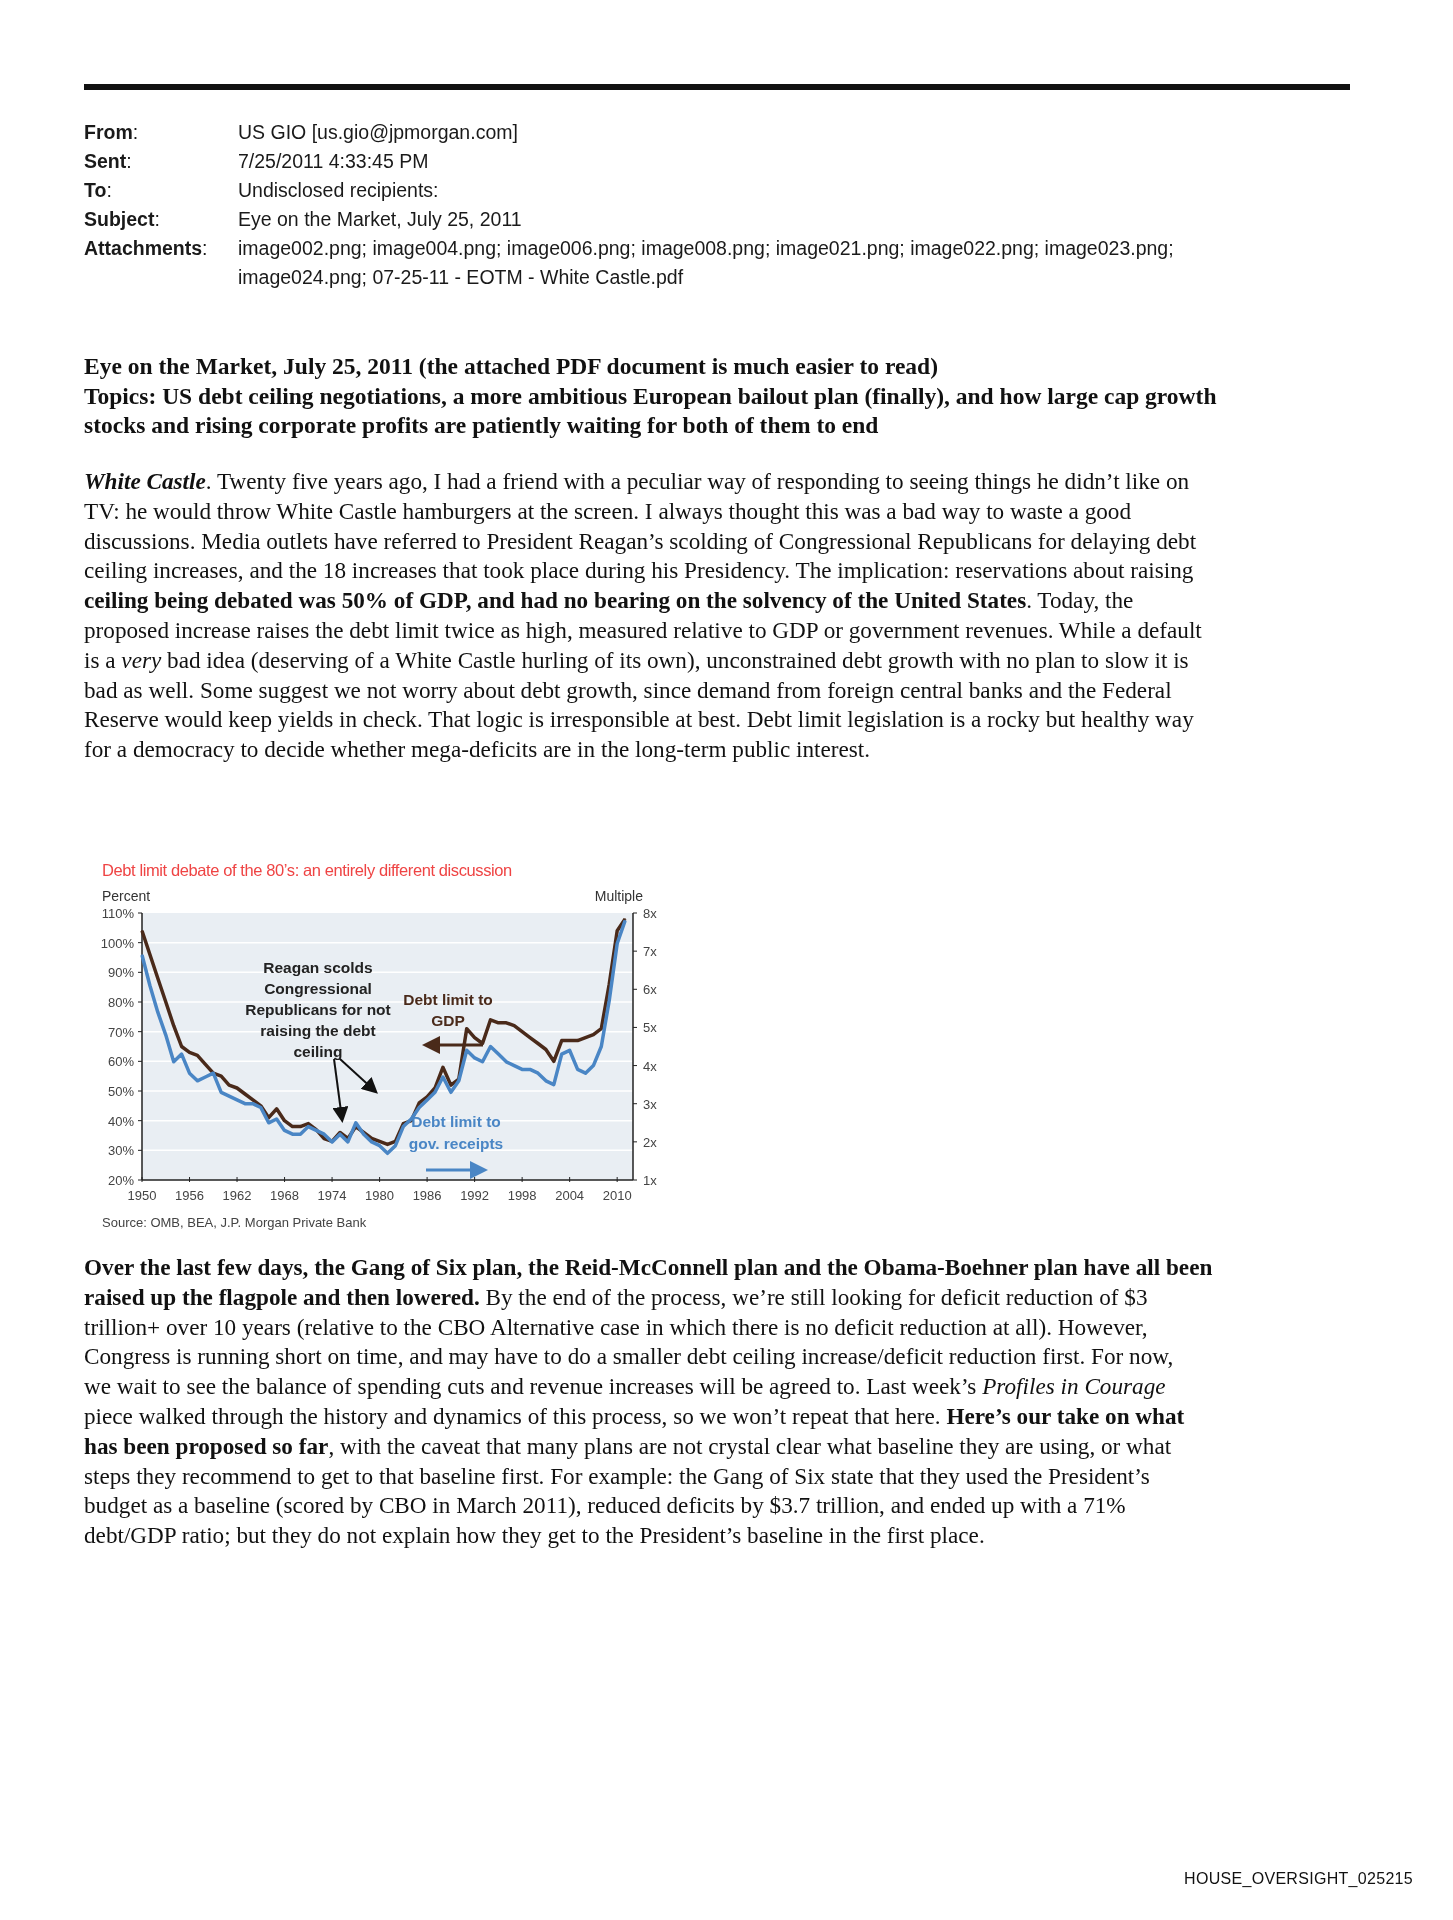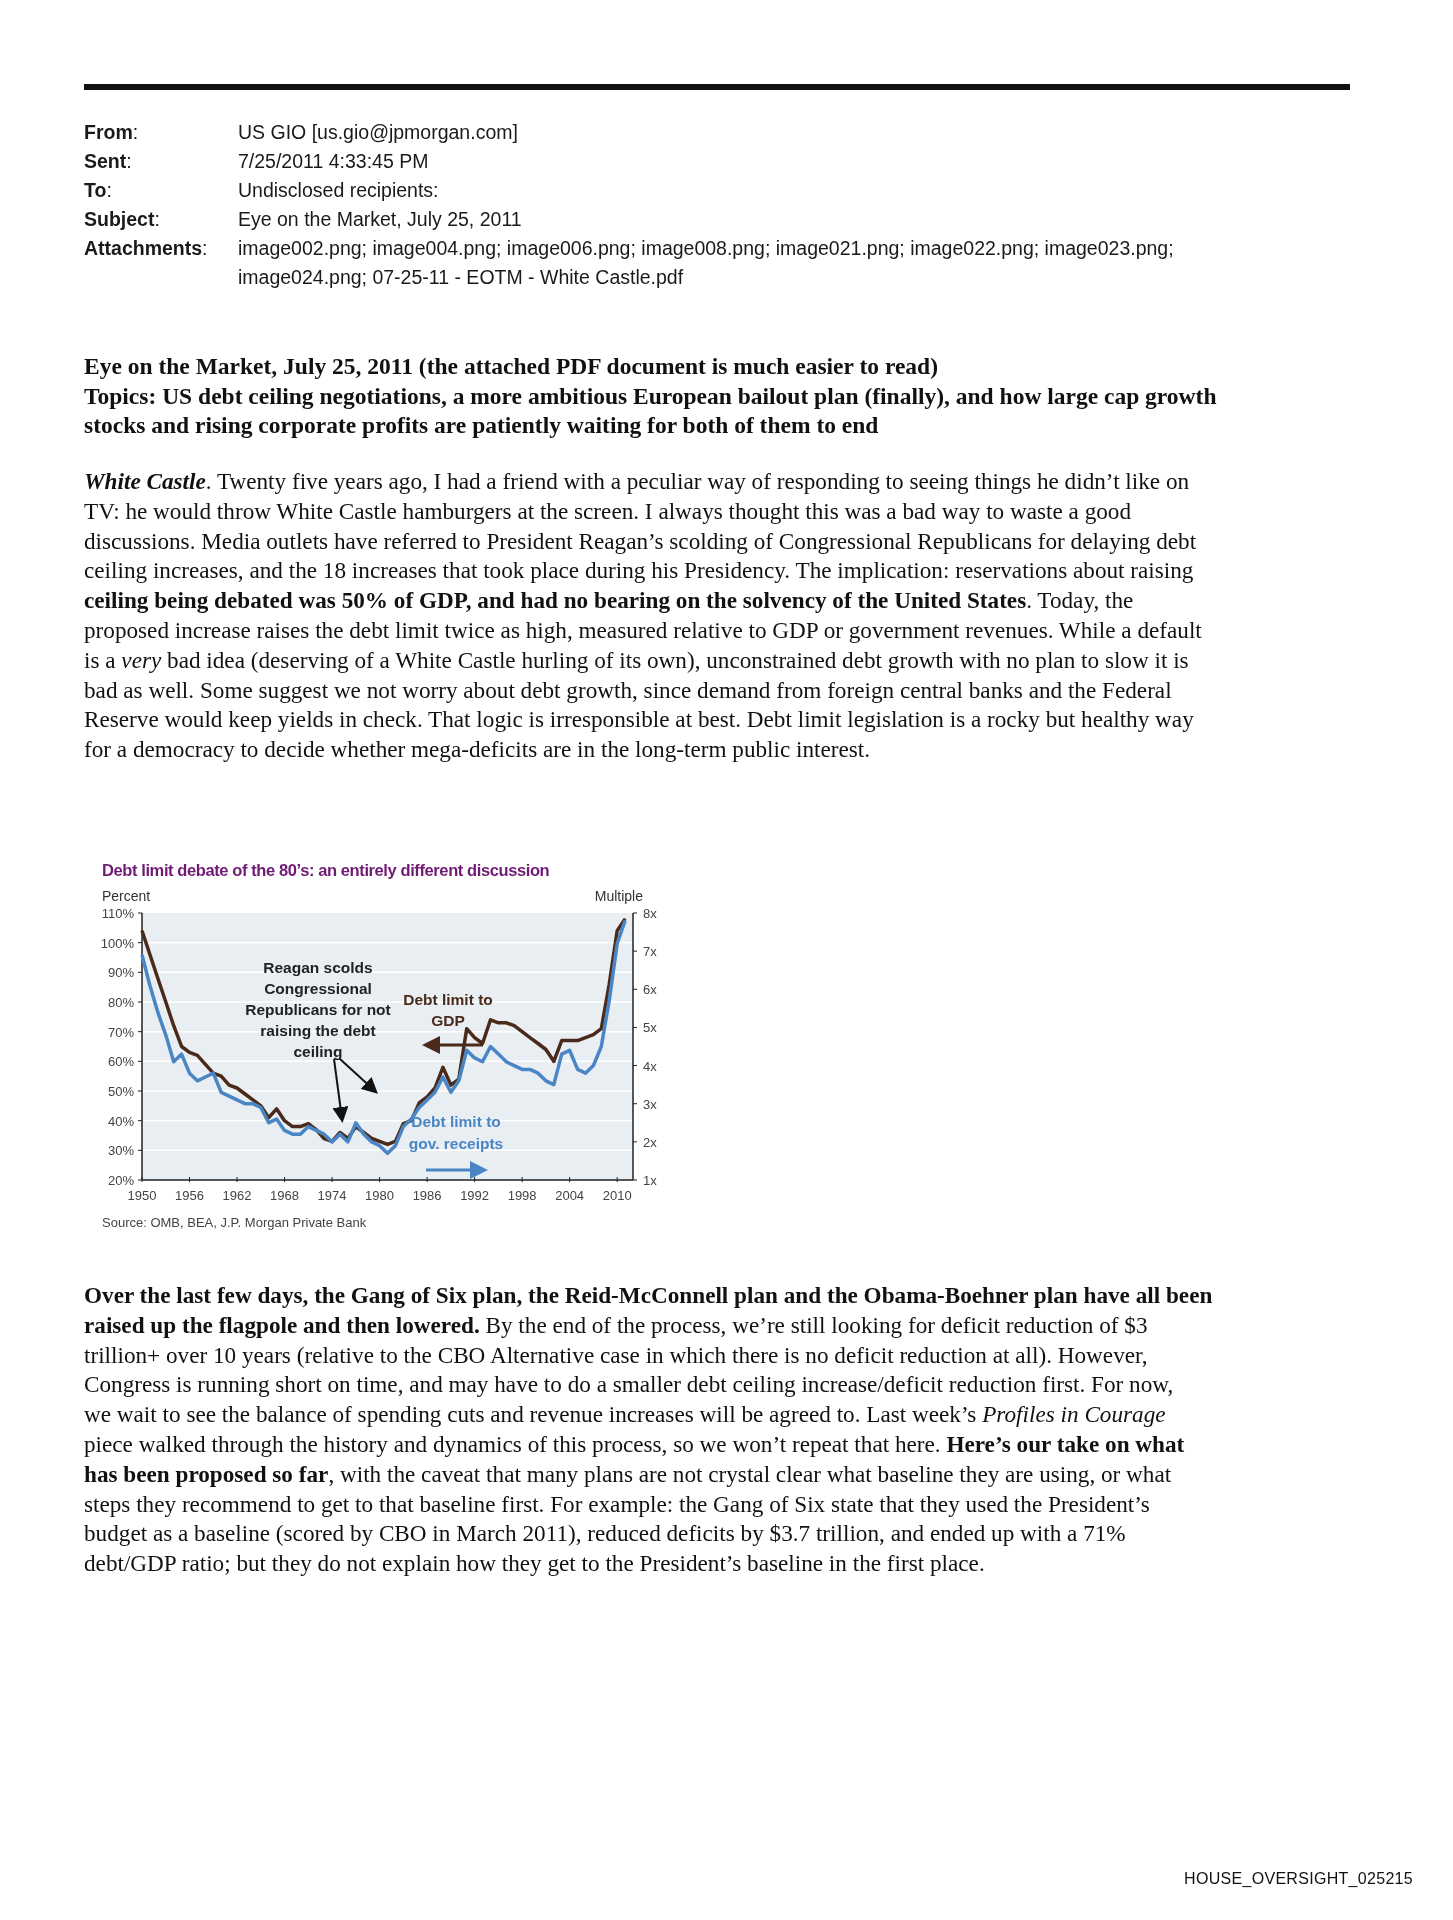--- a/index.html
+++ b/index.html
@@ -8,25 +8,25 @@
   .hdr { position: absolute; left: 84px; top: 118px; font-family: "Liberation Sans", sans-serif; font-size: 19.5px; line-height: 29px; color: #1a1a1a; }
   .hdr-row { display: flex; }
   .hdr-label { width: 154px; font-weight: bold; }
   .hdr-label .colon { font-weight: normal; }
   .hdr-val { width: 1060px; }
   .doc { position: absolute; left: 84px; width: 1270px; font-family: "Liberation Serif", serif; color: #111; }
   .heading { top: 352px; font-size: 23.5px; line-height: 29.5px; font-weight: bold; }
   .heading div { white-space: nowrap; }
   .para { font-size: 23.2px; line-height: 29.8px; }
   .p1 { top: 467px; }
-  .p2 { top: 1253px; margin-top: 28px; }
+  .p2 { top: 1253px; }
   .para .ln { white-space: nowrap; display: block; }
   b { font-weight: bold; }
   .chart { position: absolute; left: 90px; top: 855px; width: 590px; height: 380px; }
-  .chart-title { position: absolute; left: 12px; top: 6px; font-family: "Liberation Sans", sans-serif; font-weight: bold; font-size: 16.5px; color: #701a75; letter-spacing: -0.4px; white-space: nowrap; }
+  .chart-title { position: absolute; left: 12px; top: 6px; font-family: "Liberation Sans", sans-serif; font-weight: normal; font-size: 16.5px; color: #ef4444; letter-spacing: -0.4px; white-space: nowrap; }
   .footer { position: absolute; right: 40px; top: 1870px; font-family: "Liberation Sans", sans-serif; font-size: 16px; color: #111; letter-spacing: 0.3px; }
 </style>
 </head>
 <body>
 
 <div class="rule"></div>
 
 <div class="hdr">
   <div class="hdr-row">
     <span class="hdr-label"><span>From</span><span class="colon">:</span></span>

